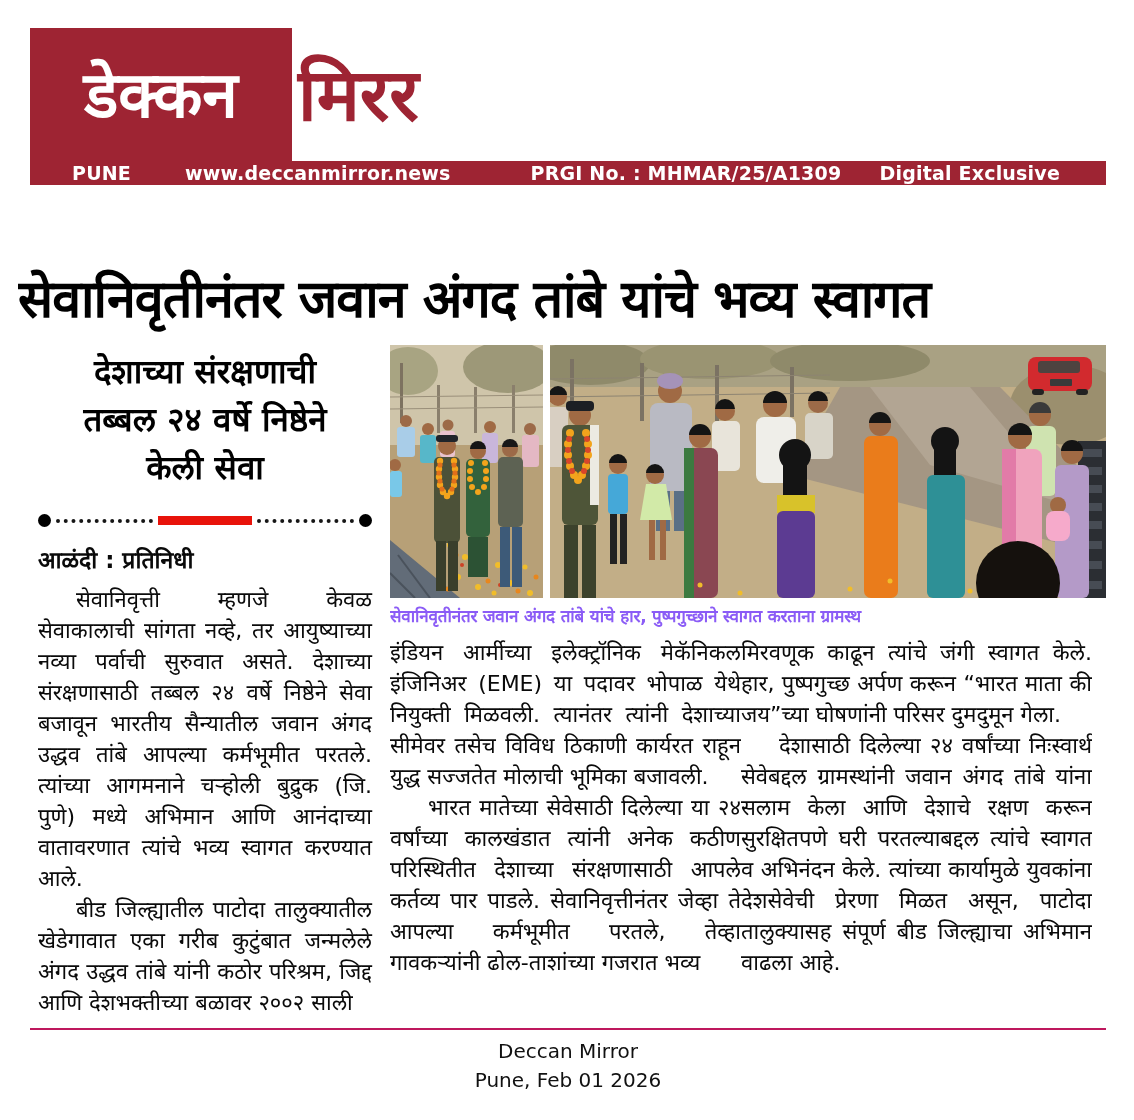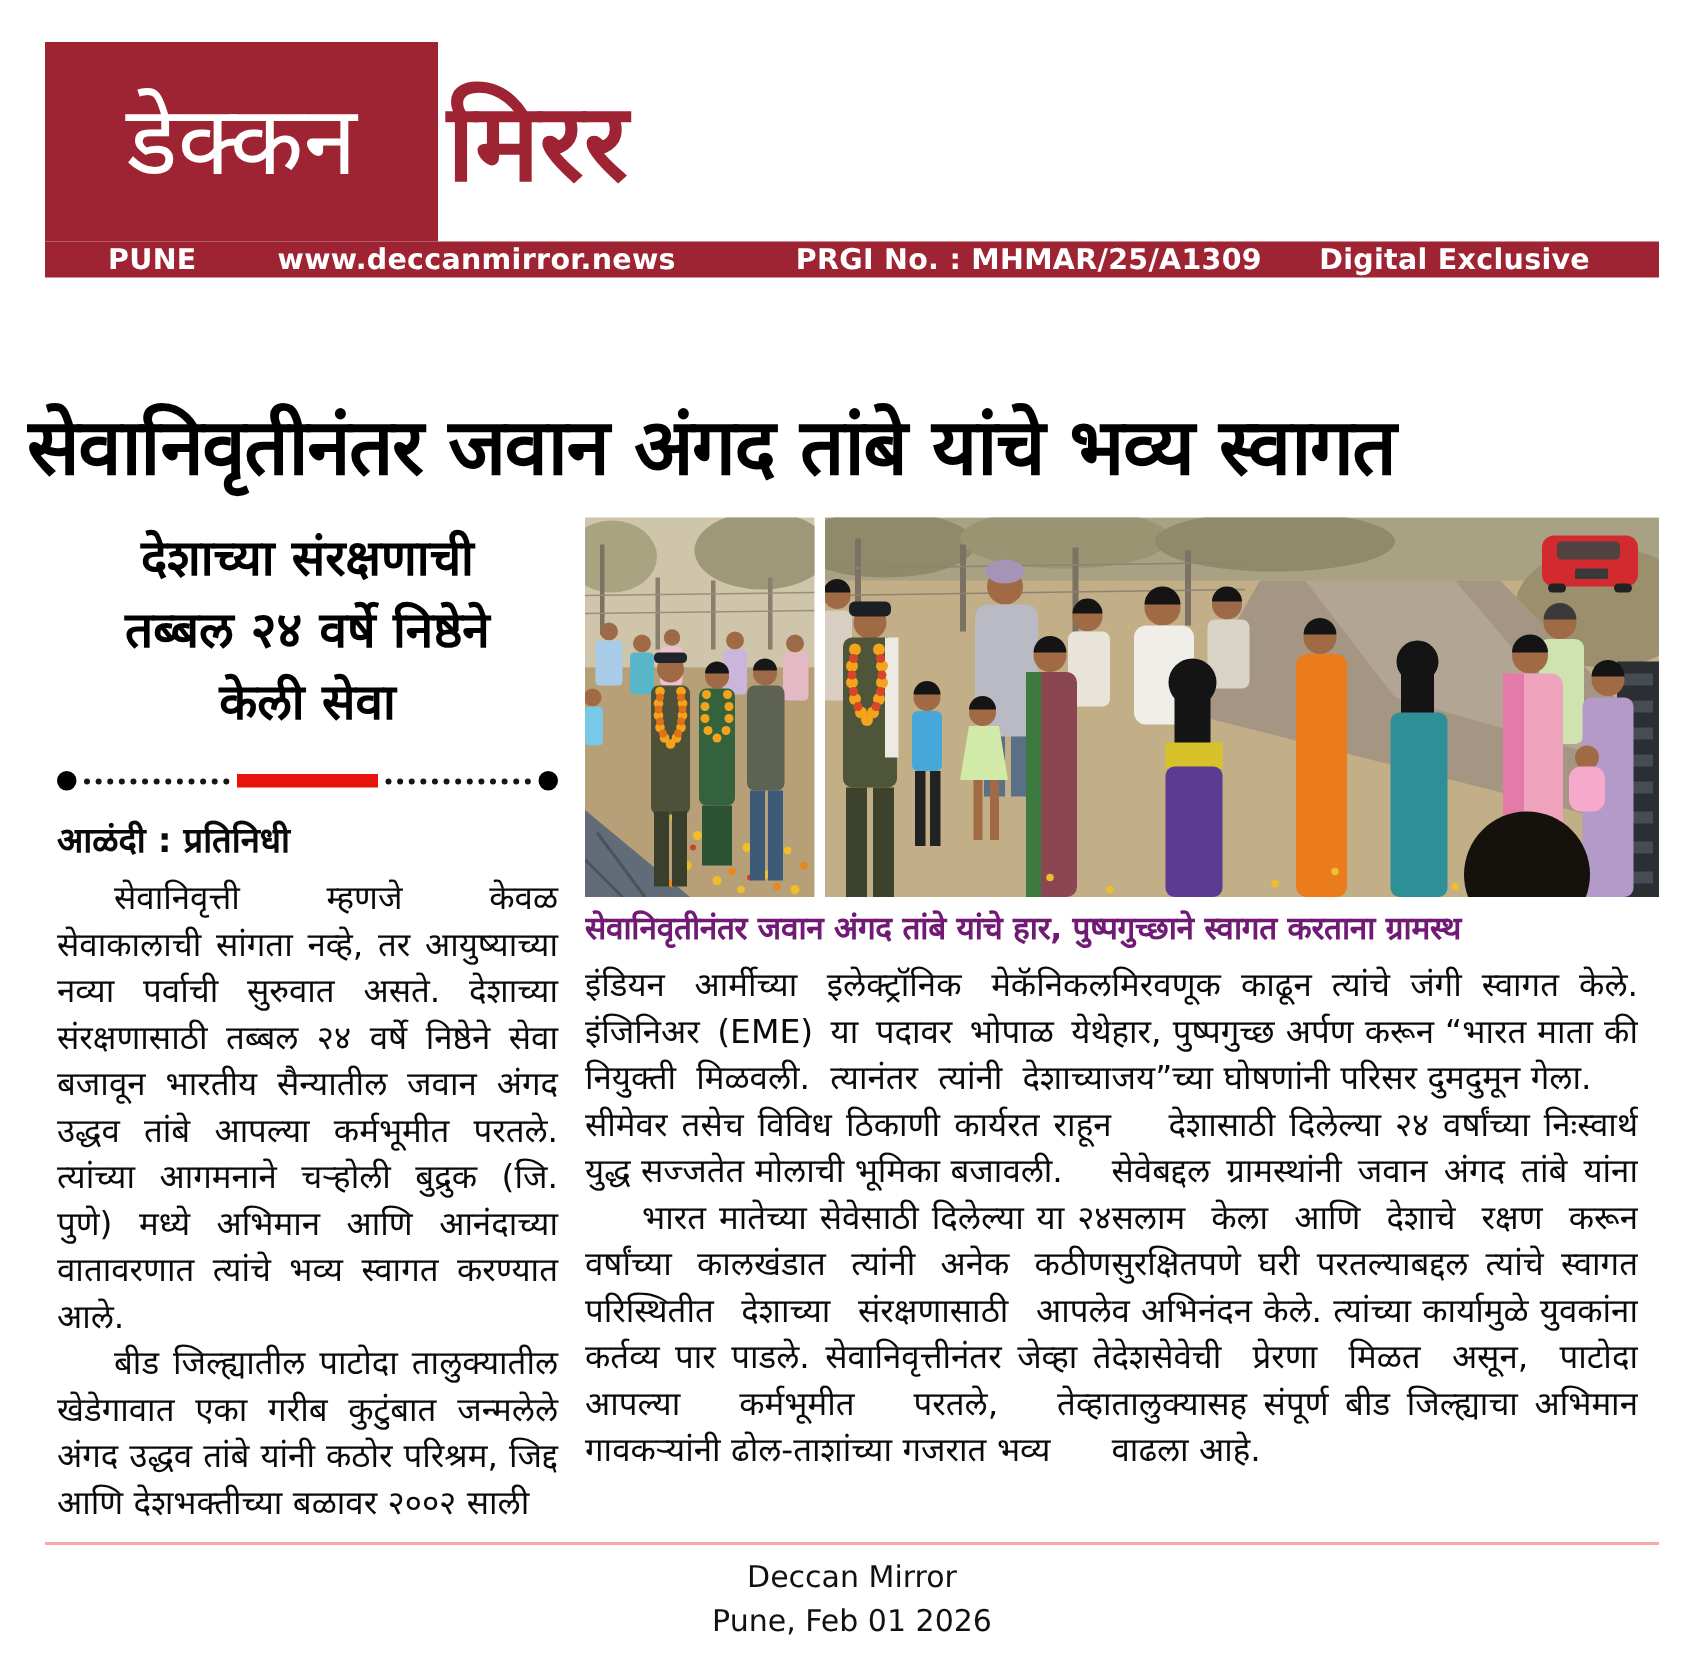--- a/index.html
+++ b/index.html
@@ -10,21 +10,21 @@
   *{box-sizing:border-box;}
   html,body{margin:0;padding:0;background:#ffffff;}
   .page{
     position:relative;width:1134px;height:1120px;background:#ffffff;overflow:hidden;
     font-family:"DejaVu Sans", sans-serif;color:var(--ink);
   }
   
   .logo-box{
     position:absolute;left:30px;top:28px;width:262px;height:133px;
     background:var(--maroon);color:#fff;display:flex;align-items:center;justify-content:center;
-    font-size:64px;font-weight:400;line-height:1;
+    font-size:64px;font-weight:700;line-height:1;
   }
   .logo-rest{
     position:absolute;left:298px;top:28px;height:133px;display:flex;align-items:center;
     color:var(--maroon);font-size:72px;font-weight:700;line-height:1;
   }
   .info-bar{
     position:absolute;left:30px;top:161px;width:1076px;height:24px;
     background:var(--maroon);color:#fff;display:flex;align-items:center;
     font-weight:700;font-size:19px;letter-spacing:.2px;
   }
@@ -48,29 +48,29 @@
   .byline{font-size:23px;font-weight:700;margin-top:16px;}
   .bodytext{font-size:22px;line-height:31px;text-align:justify;}
   .bodytext p{margin:0;}
   .bodytext p.indent{text-indent:38px;}
   .left-col .bodytext{margin-top:9px;}
   
   .right-area{position:absolute;left:390px;top:345px;width:716px;}
   .photos{display:flex;gap:7px;}
   .photos svg{display:block;}
   .caption{
-    margin-top:6px;font-size:21px;font-weight:700;letter-spacing:-0.2px;
-    white-space:nowrap;overflow:hidden;color:#701a75;
+    margin-top:6px;font-size:17px;font-weight:700;letter-spacing:-0.2px;
+    white-space:nowrap;overflow:hidden;color:#8b5cf6;
   }
   .cols{display:flex;margin-top:10px;}
   .col{width:351px;overflow:hidden;}
   
   .footer{
     position:absolute;left:30px;top:1028px;width:1076px;
-    border-top:2px solid #fca5a5;text-align:center;padding-top:7px;
+    border-top:2px solid #be185d;text-align:center;padding-top:7px;
     font-size:20px;line-height:29px;color:#111;
   }
 </style>
 </head>
 <body>
 
 <div class="page">
 
   <div class="logo-box">
     <span>डेक्कन</span>

